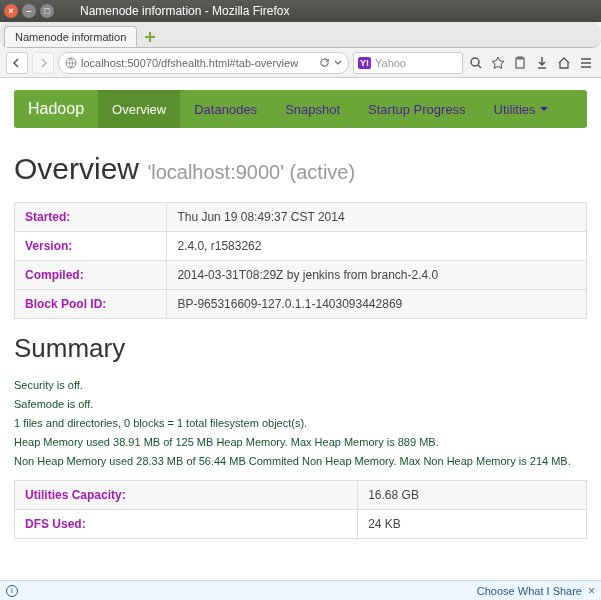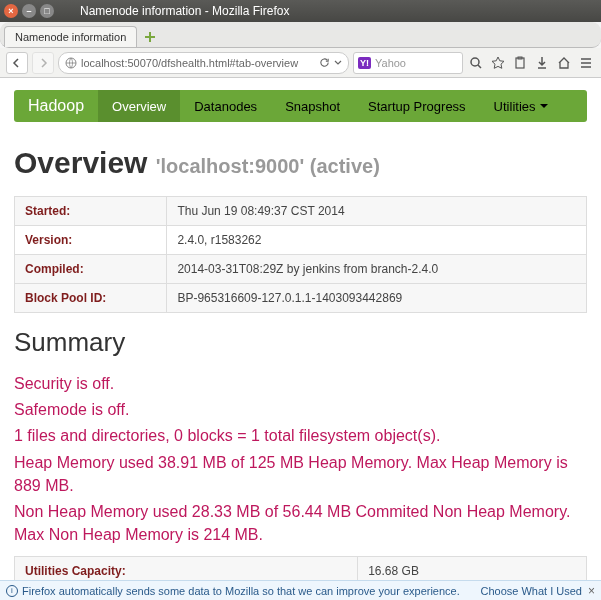--- a/index.html
+++ b/index.html
@@ -18,39 +18,39 @@
 .plus-icon { width: 12px; height: 12px; }
 
 .urlbar-row { background: #f2f2f0; height: 30px; display: flex; align-items: center; padding: 2px 6px; gap: 4px; border-bottom: 1px solid #ccc; }
 .navbtn { width: 22px; height: 22px; border: 1px solid #ccc; border-radius: 3px; background: #fff; display: flex; align-items: center; justify-content: center; color: #555; font-size: 12px; }
 .urlfield { flex: 1; height: 22px; border: 1px solid #ccc; border-radius: 10px; background: #fff; display: flex; align-items: center; padding: 0 6px; font-size: 11px; color: #666; }
 .urlfield .globe { margin-right: 4px; display:inline-flex; }
 .searchfield { width: 110px; height: 22px; border: 1px solid #ccc; border-radius: 3px; background: #fff; display: flex; align-items: center; padding: 0 4px; font-size: 11px; color: #888; }
 .toolicon { width: 18px; height: 18px; display: flex; align-items: center; justify-content: center; color: #555; }
 
 .page { background: #fff; height: calc(600px - 22px - 26px - 30px - 20px); overflow: hidden; padding: 0 14px; }
-.navbar { background: #6ba738; border-radius: 3px; height: 32px; display: flex; align-items: center; margin-top: 12px; overflow: hidden; }
+.navbar { background: #6ba738; border-radius: 3px; height: 38px; display: flex; align-items: center; margin-top: 12px; overflow: hidden; }
 .navbar .brand { color: #fff; font-size: 16px; padding: 0 14px; }
-.navbar .item { color: #000000; font-size: 13px; padding: 0 14px; height: 100%; display: flex; align-items: center; }
+.navbar .item { color: #4c1d95; font-size: 13px; padding: 0 14px; height: 100%; display: flex; align-items: center; }
 .navbar .item.active { background: #5a8f2e; color: #fff; }
 .caret-down { margin-left: 4px; display: inline-block; width: 0; height: 0; border-left: 4px solid transparent; border-right: 4px solid transparent; border-top: 4px solid currentColor; }
 
-h1 { font-weight: 700; font-size: 30px; color: #333; margin: 24px 0 16px; }
+h1 { font-weight: 400; font-size: 30px; color: #333; margin: 24px 0 16px; }
 h1 small { color: #999; font-size: 20px; }
 
 table { width: 100%; border-collapse: collapse; margin-bottom: 14px; }
 table.bordered { border: 1px solid #ddd; }
 table td, table th { padding: 7px 10px; font-size: 12px; text-align: left; border-top: 1px solid #ddd; }
 table.bordered td, table.bordered th { border: 1px solid #ddd; }
-table th { font-weight: bold; color: #7f1d1d; }
+table th { font-weight: bold; color: #a21caf; }
 table td { color: #444; }
 tr.odd { background: #f7f7f7; }
 
 h2 { font-weight: 400; font-size: 26px; color: #333; margin: 14px 0 14px; }
-.textblock p { font-size: 16px; color: #be185d; margin: 3px 0; line-height: 1.45; }
+.textblock p { font-size: 11px; color: #14532d; margin: 3px 0; line-height: 1.45; }
 
 .statusbar { position: absolute; bottom: 0; left: 0; right: 0; height: 20px; background: #eef6fd; border-top: 1px solid #c5dbed; display: flex; align-items: center; padding: 0 6px; font-size: 11px; color: #2a5a8a; }
 .statusbar .info-icon { width: 12px; height: 12px; border-radius: 6px; border: 1px solid #2a5a8a; display: inline-flex; align-items: center; justify-content: center; font-size: 8px; margin-right: 4px; }
 .statusbar .spacer { flex: 1; }
 .statusbar .choose { color: #2a5a8a; margin-right: 6px; }
 .statusbar .close { color: #666; font-size: 12px; cursor: pointer; }
 
 svg { display: block; }
 </style>
 </head>
@@ -202,17 +202,16 @@
           <th>DFS Used:</th>
           <td>24 KB</td>
         </tr>
 
   </tbody>
     </table>
 </div>
 
 <div class="statusbar">
   <span class="info-icon">i</span>
-  <span>Firefox automatically sends some data to Mozilla so that we can improve your experience.</span>
   <span class="spacer"></span>
-  <span class="choose">Choose What I Used</span>
+  <span class="choose">Choose What I Share</span>
   <span class="close">×</span>
 </div>
 
 </body></html>

